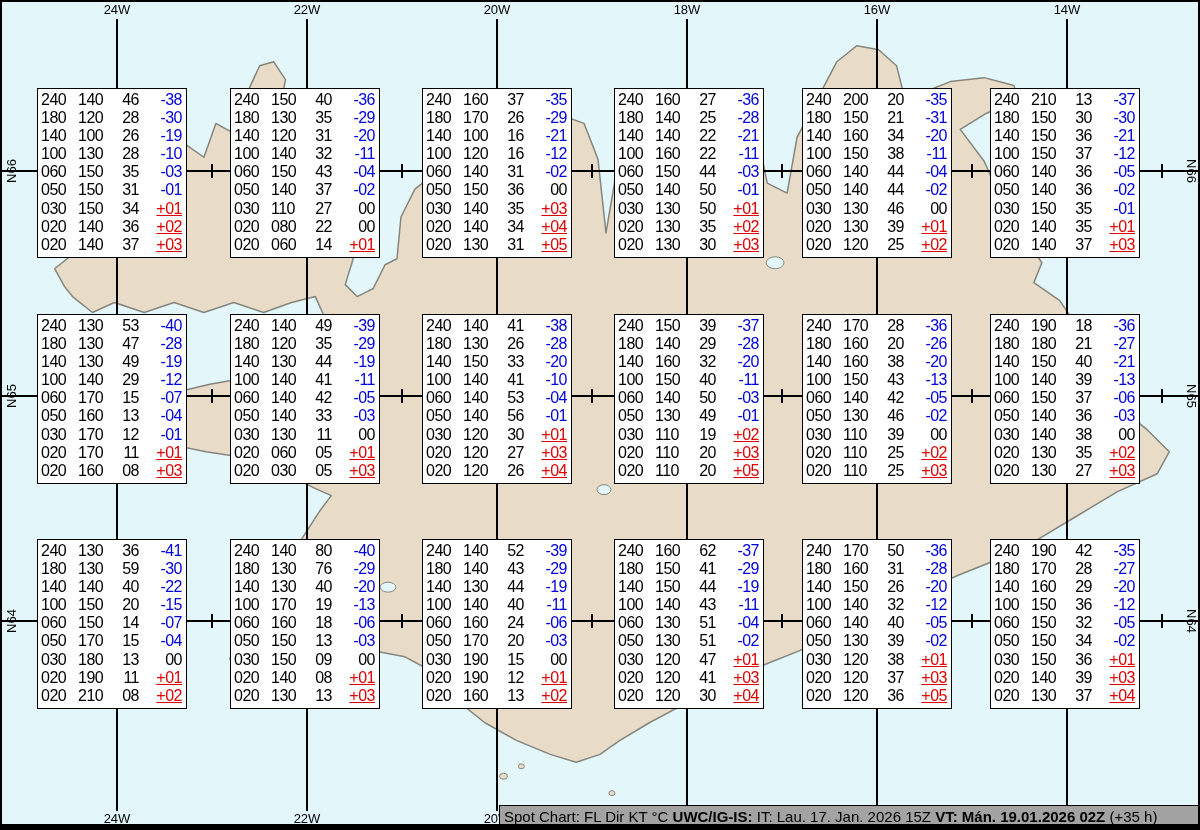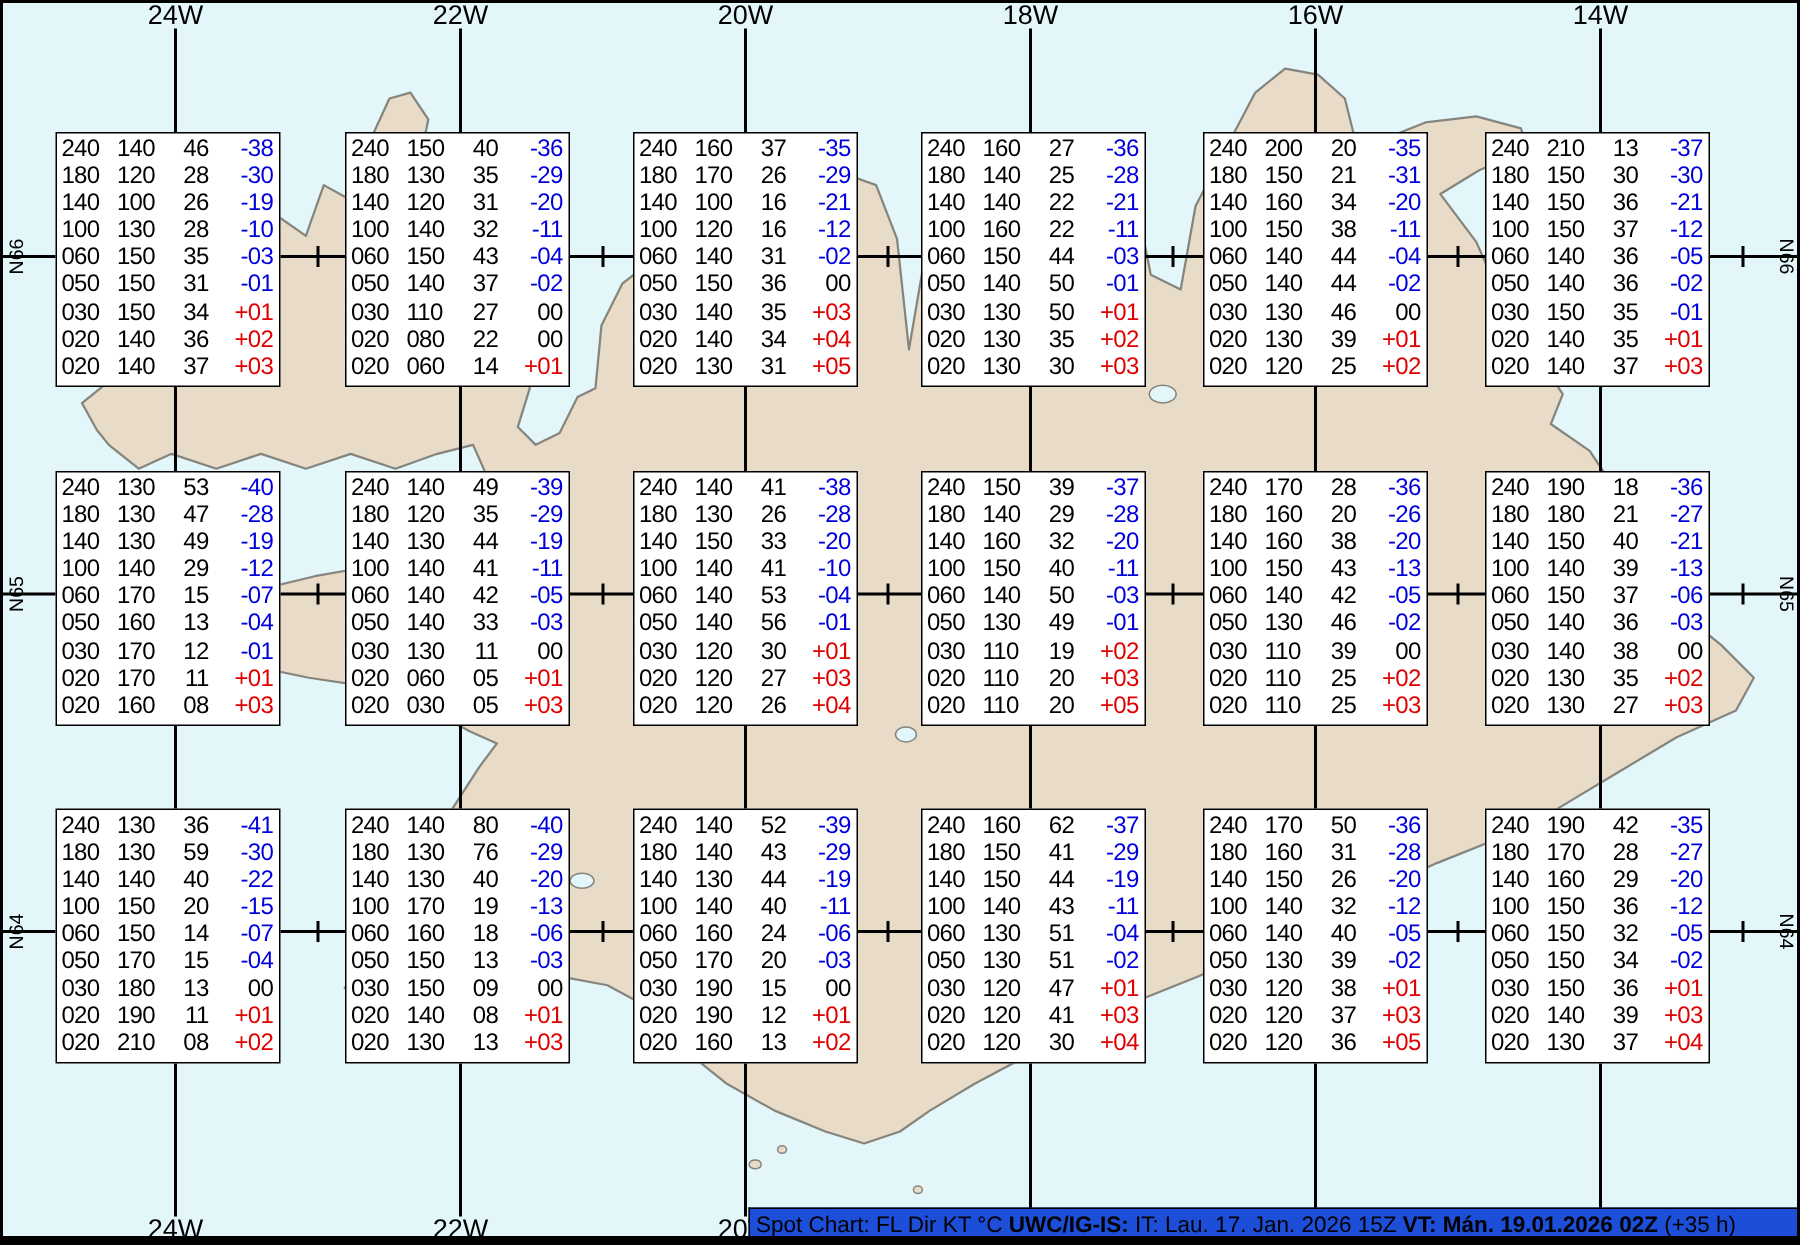--- a/index.html
+++ b/index.html
@@ -6,38 +6,38 @@
   #stage{
     position:relative;width:1200px;height:830px;overflow:hidden;
     background:var(--ocean,#e3f6fa);
     border:2px solid #000;box-sizing:border-box;
     font-family:"Liberation Sans",sans-serif;color:#000;
   }
   #map-svg{position:absolute;left:0;top:0;width:100%;height:100%;}
   .meridian{position:absolute;top:17px;height:792px;width:2px;background:var(--grid-line,#000);}
   .parallel{position:absolute;left:0;width:1196px;height:2px;background:var(--grid-line,#000);}
   .vtick{position:absolute;width:2px;height:14px;background:var(--grid-line,#000);}
-  .lon-label{position:absolute;transform:translateX(-50%);font-size:18px;line-height:14px;}
+  .lon-label{position:absolute;transform:translateX(-50%);font-size:13px;line-height:14px;}
   .lat-label{position:absolute;font-size:13px;line-height:13px;transform:translate(-50%,-50%) rotate(-90deg);}
   .lat-label.right{transform:translate(-50%,-50%) rotate(90deg);}
   .station{
     position:absolute;width:150px;height:170px;box-sizing:border-box;
     background:var(--box-bg,#fff);border:1px solid var(--box-border,#000);
     padding:2px 3px;
   }
   .srow{
     display:grid;grid-template-columns:30px 30px 24px 36px;column-gap:7px;
     font-size:16px;line-height:18.1px;letter-spacing:-0.5px;white-space:nowrap;
   }
   .srow .c2,.srow .c3{text-align:right;}
   .t-neg{color:var(--temp-neg,#0000dd);}
-  .t-pos{color:var(--temp-pos,#e00000);}
+  .t-pos{color:var(--temp-pos,#e00000);text-decoration:underline;}
   #footer{
     position:absolute;left:497px;top:803px;width:699px;height:23px;box-sizing:border-box;
-    background:#1d4ed8;border-left:1px solid #000;border-top:1px solid #000;
+    background:#a3a3a3;border-left:1px solid #000;border-top:1px solid #000;
     font-size:15px;line-height:21px;padding-left:4px;white-space:nowrap;overflow:hidden;
   }
   #footer .b{font-weight:bold;}
   #bottom-strip{position:absolute;left:0;bottom:0;width:100%;height:4px;background:#000;}
 </style>
 </head>
 <body>
 
 <div id="stage">
 

